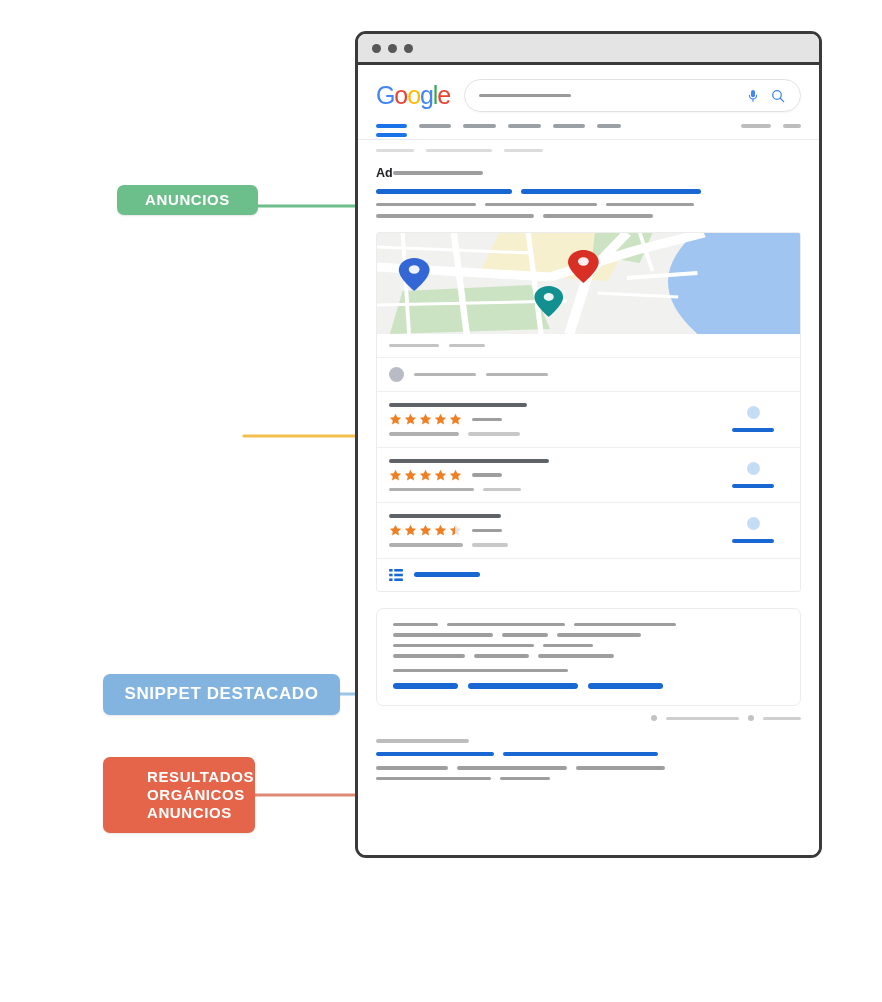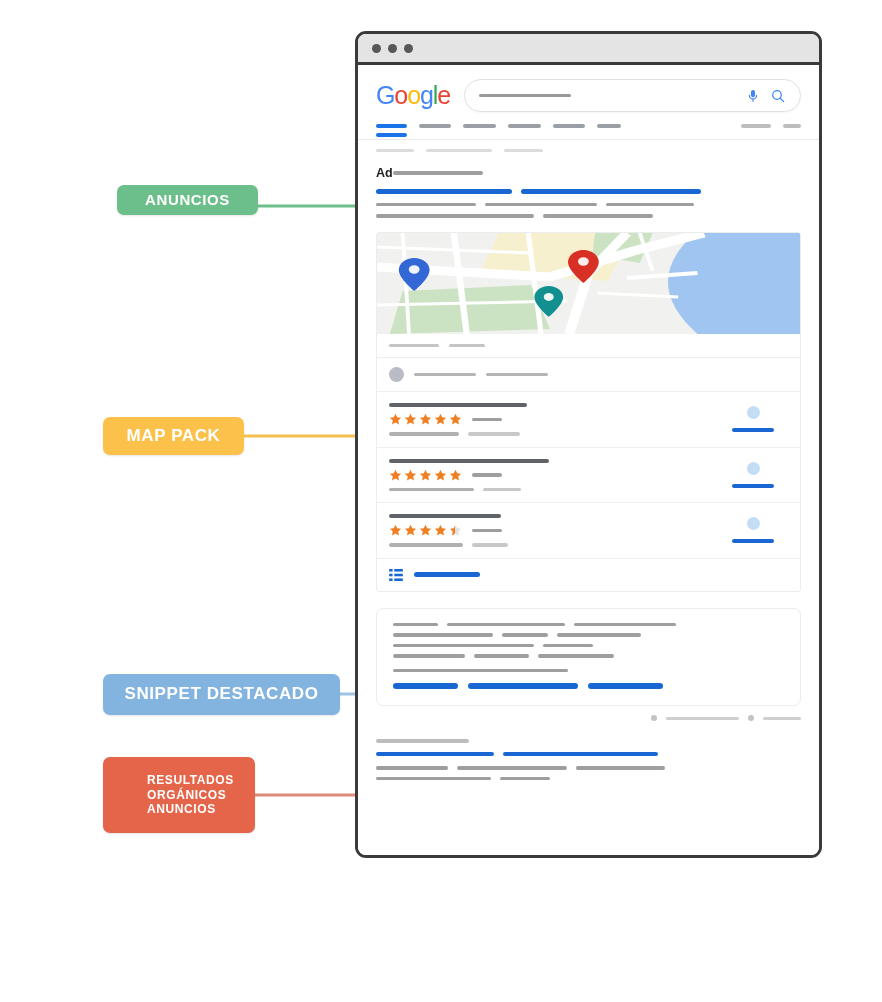--- a/index.html
+++ b/index.html
@@ -23,21 +23,21 @@
     letter-spacing: .6px;
     display: flex;
     align-items: center;
     padding: 8px 16px;
     line-height: 1.22;
     box-shadow: 0 1px 2px rgba(0,0,0,.10);
   }
   #callout-anuncios  { left:103px; top:185px; width:141px; height:30px; background:#6cbf8b; font-size:15px; justify-content:center;margin-left:14px; }
   #callout-mappack   { left:103px; top:417px; width:141px; height:38px; background:#fbc14a; font-size:17px; justify-content:center; }
   #callout-snippet   { left:103px; top:674px; width:237px; height:41px; background:#83b4e0; font-size:17px; justify-content:center; }
-  #callout-organicos { left:103px; top:757px; width:152px; height:76px; background:#e4654a; font-size:12px; flex-direction:column; align-items:flex-start; justify-content:center;padding-left:44px; }
+  #callout-organicos { left:103px; top:757px; width:152px; height:76px; background:#e4654a; font-size:15px; flex-direction:column; align-items:flex-start; justify-content:center;padding-left:44px; }
   #callout-organicos span { display:block; }
 
   
   #browser {
     position: absolute;
     left: 355px; top: 31px;
     width: 467px; height: 827px;
     background: #ffffff;
     border: 3px solid #3a3a3c;
     border-radius: 11px;
@@ -140,23 +140,20 @@
 
     <g>
       <path d="M255 795 L414 795" stroke="#dd8a76" stroke-width="3.2" fill="none" stroke-linecap="round"></path>
       <path d="M414 795 q12 0 18 -12 q6 -12 18 -12" stroke="#dd8a76" stroke-width="3.2" fill="none" stroke-linecap="round"></path>
       <path d="M414 795 q12 0 18 12 q6 12 18 12" stroke="#dd8a76" stroke-width="3.2" fill="none" stroke-linecap="round"></path>
     </g>
   </svg>
 
   <div id="callout-anuncios" class="callout">
     <span>ANUNCIOS</span>
-  </div>
-  <div id="callout-mappack" class="callout">
-    <span>MAP PACK</span>
   </div>
   <div id="callout-snippet" class="callout">
     <span>SNIPPET DESTACADO</span>
   </div>
   <div id="callout-organicos" class="callout">
     <span>RESULTADOS</span>
     <span>ORGÁNICOS</span>
     <span>ANUNCIOS</span>
   </div>
 

